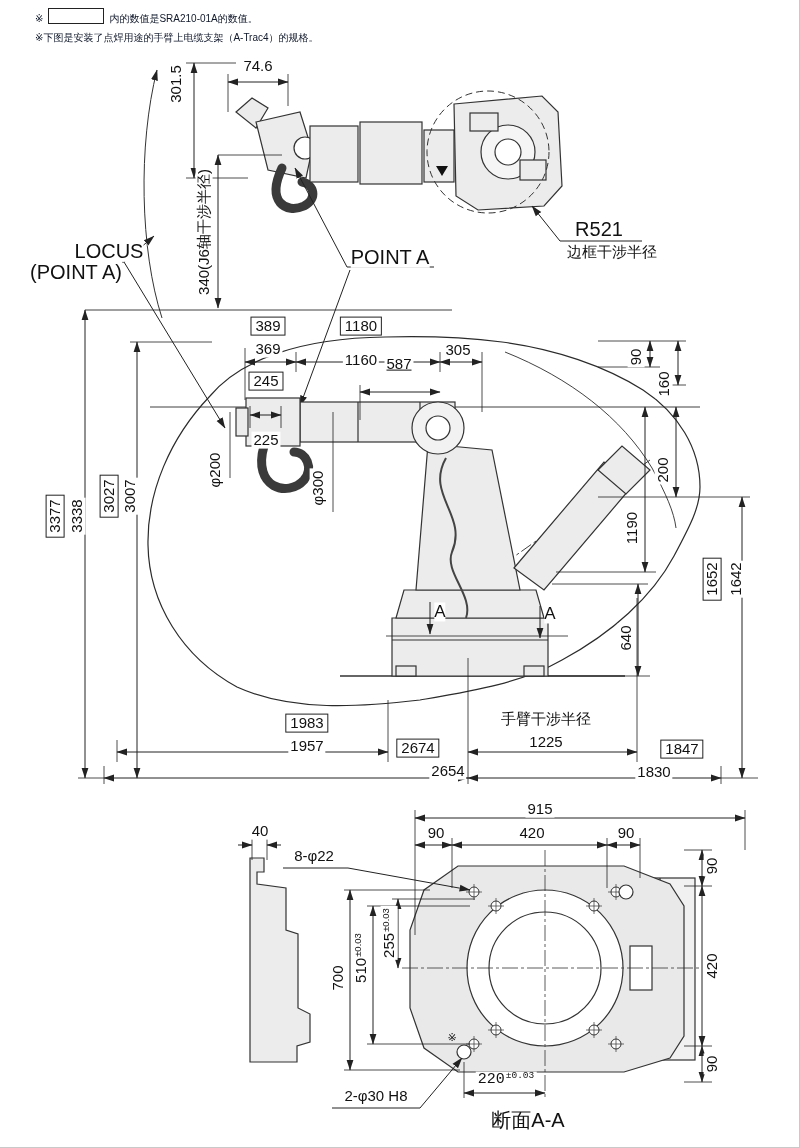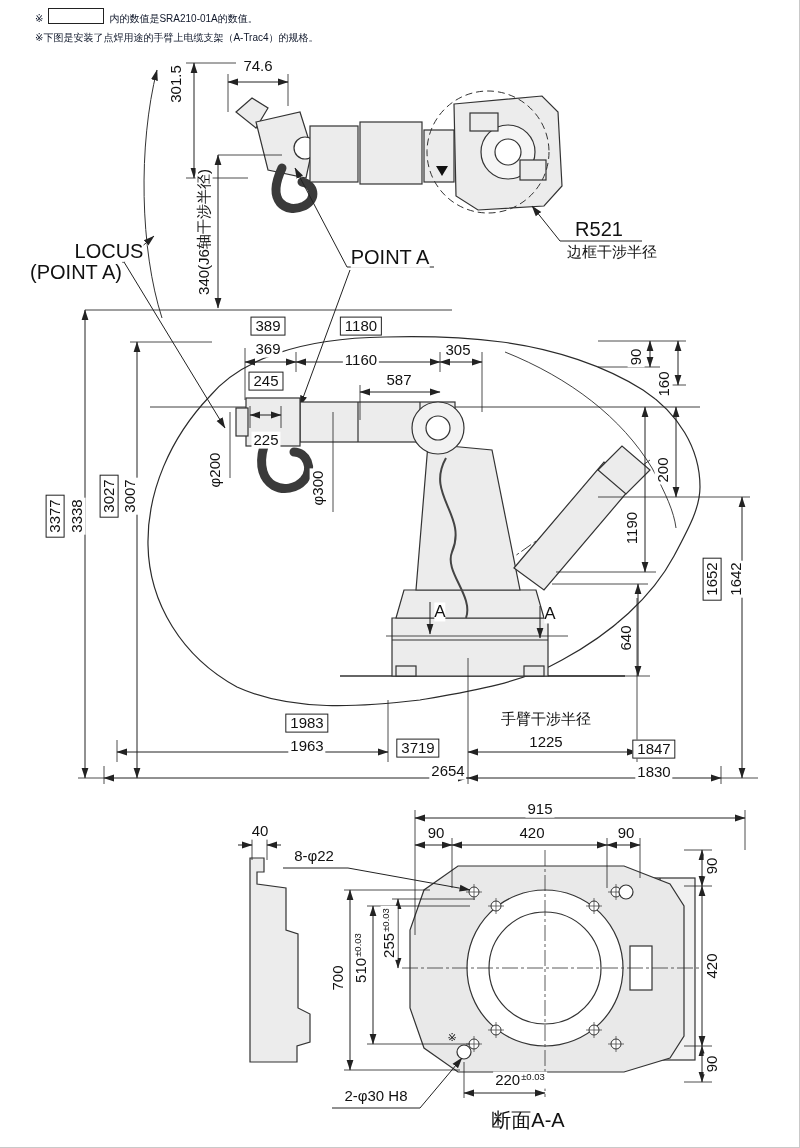--- a/index.html
+++ b/index.html
@@ -282,59 +282,59 @@
   <div class="lbl fs16 nopad" style="left:599px;top:229px;">R521</div>
   <div class="lbl nopad" style="left:612px;top:252px;">边框干涉半径</div>
 
   <div class="lbl boxed" style="left:268px;top:326px;">389</div>
   <div class="lbl" style="left:268px;top:349px;">369</div>
   <div class="lbl boxed" style="left:361px;top:326px;">1180</div>
   <div class="lbl" style="left:361px;top:360px;">1160</div>
   <div class="lbl" style="left:458px;top:350px;">305</div>
   <div class="lbl boxed" style="left:266px;top:381px;">245</div>
   <div class="lbl" style="left:266px;top:404px;margin-top:36px;">225</div>
-  <div class="lbl" style="left:399px;top:380px;">587</div>
+  <div class="lbl" style="left:399px;top:364px;text-decoration:underline;">587</div>
 
   <div class="lbl rot" style="left:636px;top:357px;">90</div>
   <div class="lbl rot" style="left:664px;top:384px;">160</div>
   <div class="lbl rot" style="left:663px;top:470px;">200</div>
   <div class="lbl rot" style="left:632px;top:528px;">1190</div>
   <div class="lbl rot boxed" style="left:712px;top:579px;">1652</div>
   <div class="lbl rot" style="left:736px;top:579px;">1642</div>
   <div class="lbl rot" style="left:626px;top:638px;">640</div>
 
   <div class="lbl rot" style="left:215px;top:470px;">φ200</div>
   <div class="lbl rot" style="left:318px;top:488px;">φ300</div>
   <div class="lbl rot boxed" style="left:55px;top:516px;">3377</div>
   <div class="lbl rot" style="left:77px;top:516px;">3338</div>
   <div class="lbl rot boxed" style="left:109px;top:496px;">3027</div>
   <div class="lbl rot" style="left:130px;top:496px;">3007</div>
 
   <div class="lbl boxed" style="left:307px;top:723px;">1983</div>
-  <div class="lbl" style="left:307px;top:746px;">1963</div>
-  <div class="lbl boxed" style="left:418px;top:748px;">3719</div>
+  <div class="lbl" style="left:307px;top:746px;">1957</div>
+  <div class="lbl boxed" style="left:418px;top:748px;">2674</div>
   <div class="lbl" style="left:418px;top:771px;margin-left:30px;">2654</div>
   <div class="lbl" style="left:546px;top:719px;">手臂干涉半径</div>
   <div class="lbl" style="left:546px;top:742px;">1225</div>
-  <div class="lbl boxed" style="left:654px;top:749px;">1847</div>
+  <div class="lbl boxed" style="left:682px;top:749px;">1847</div>
   <div class="lbl" style="left:654px;top:772px;">1830</div>
 
   <div class="lbl fs17 nopad" style="left:440px;top:612px;">A</div>
   <div class="lbl fs17 nopad" style="left:550px;top:614px;">A</div>
 
   <div class="lbl" style="left:540px;top:809px;">915</div>
   <div class="lbl" style="left:260px;top:831px;">40</div>
   <div class="lbl" style="left:314px;top:856px;">8-φ22</div>
   <div class="lbl" style="left:436px;top:833px;">90</div>
   <div class="lbl" style="left:532px;top:833px;">420</div>
   <div class="lbl" style="left:626px;top:833px;">90</div>
   <div class="lbl rot" style="left:712px;top:866px;">90</div>
   <div class="lbl rot" style="left:712px;top:966px;">420</div>
   <div class="lbl rot" style="left:712px;top:1064px;">90</div>
   <div class="lbl rot" style="left:338px;top:978px;">700</div>
   <div class="lbl rot" style="left:361px;top:958px;"><span>510</span><span class="tol">±0.03</span></div>
   <div class="lbl rot" style="left:389px;top:933px;"><span>255</span><span class="tol">±0.03</span></div>
   <div class="lbl" style="left:376px;top:1096px;">2-φ30 H8</div>
-  <div class="lbl" style="left:520px;top:1080px;"><span>220</span><span class="tol">±0.03</span></div>
+  <div class="lbl" style="left:506px;top:1080px;font-family:Liberation Mono, monospace;"><span>220</span><span class="tol">±0.03</span></div>
   <div class="lbl nopad" style="left:452px;top:1037px;font-size:11px;background:transparent;">※</div>
   <div class="lbl fs16 nopad" style="left:528px;top:1120px;">断面A-A</div>
 
 </div>
 
 </body></html>

